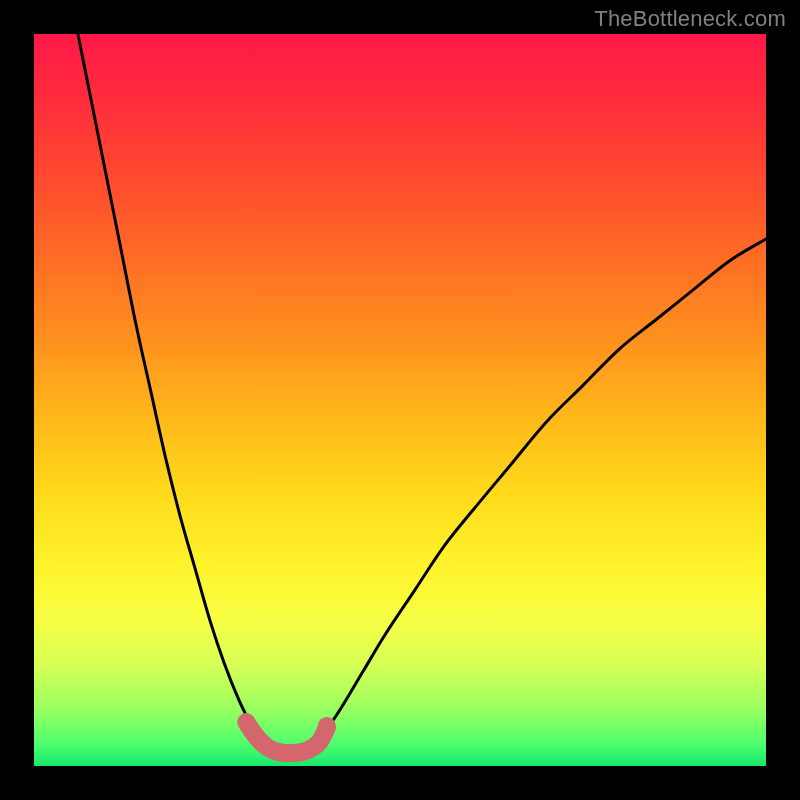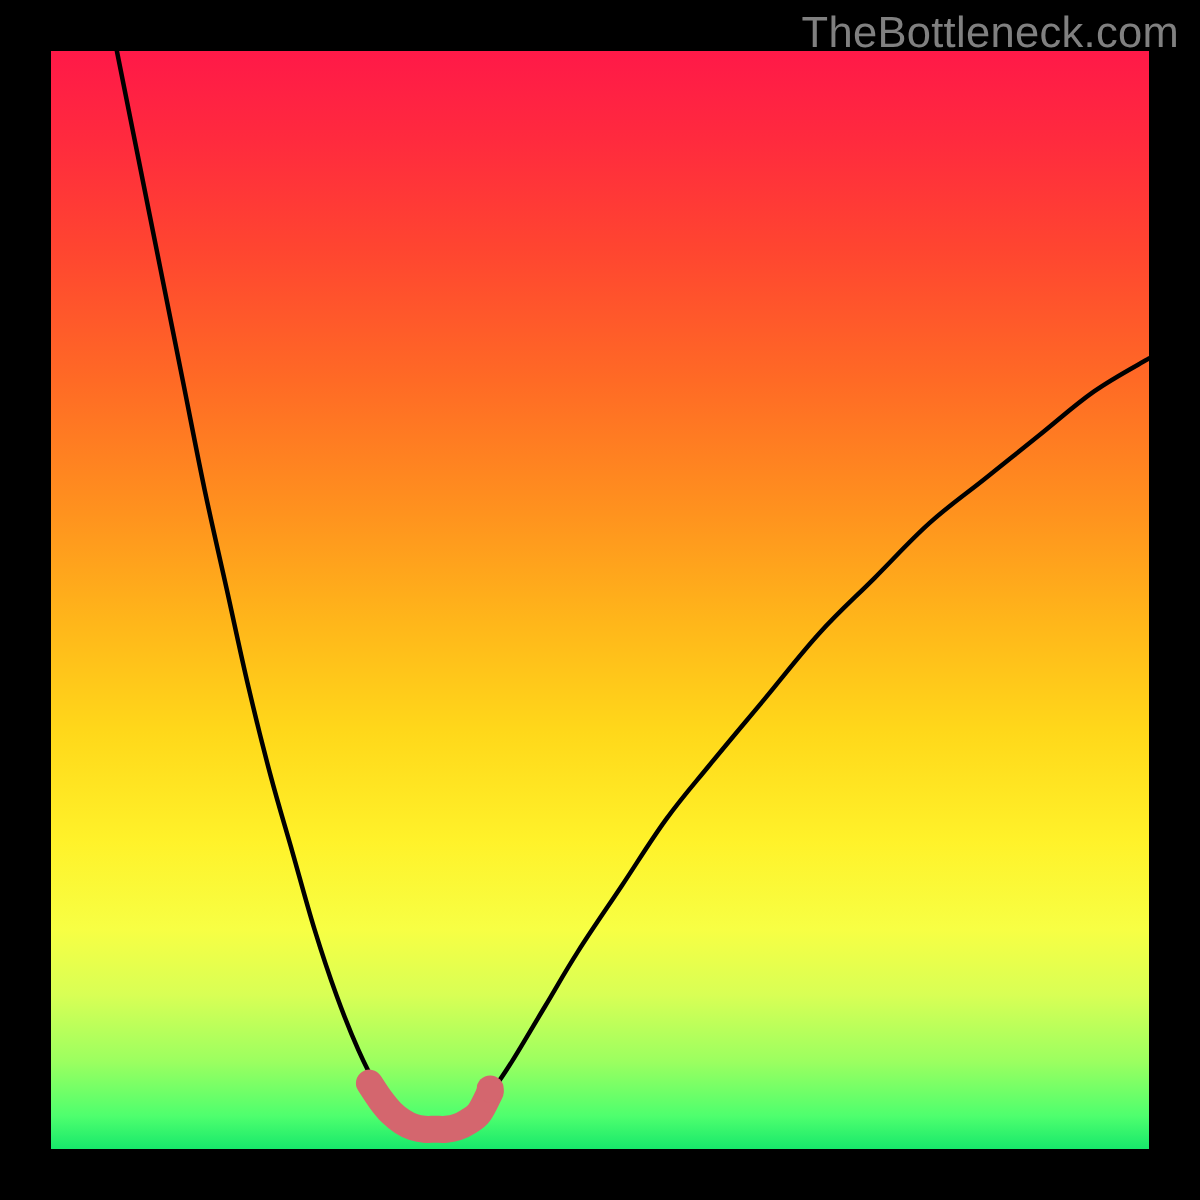--- a/index.html
+++ b/index.html
@@ -41,21 +41,21 @@
       #9cff60 92%,
       #4eff6e 97%,
       #17e86b 100%
     );
   }
   .watermark {
     position: absolute;
     top: 6px;
     right: 14px;
     color: #808080;
-    font-size: 29px;
+    font-size: 22px;
     font-weight: 500;
     letter-spacing: 0.2px;
   }
   svg.curve {
     position: absolute;
     top: 34px;
     left: 34px;
     width: 732px;
     height: 732px;
   }

